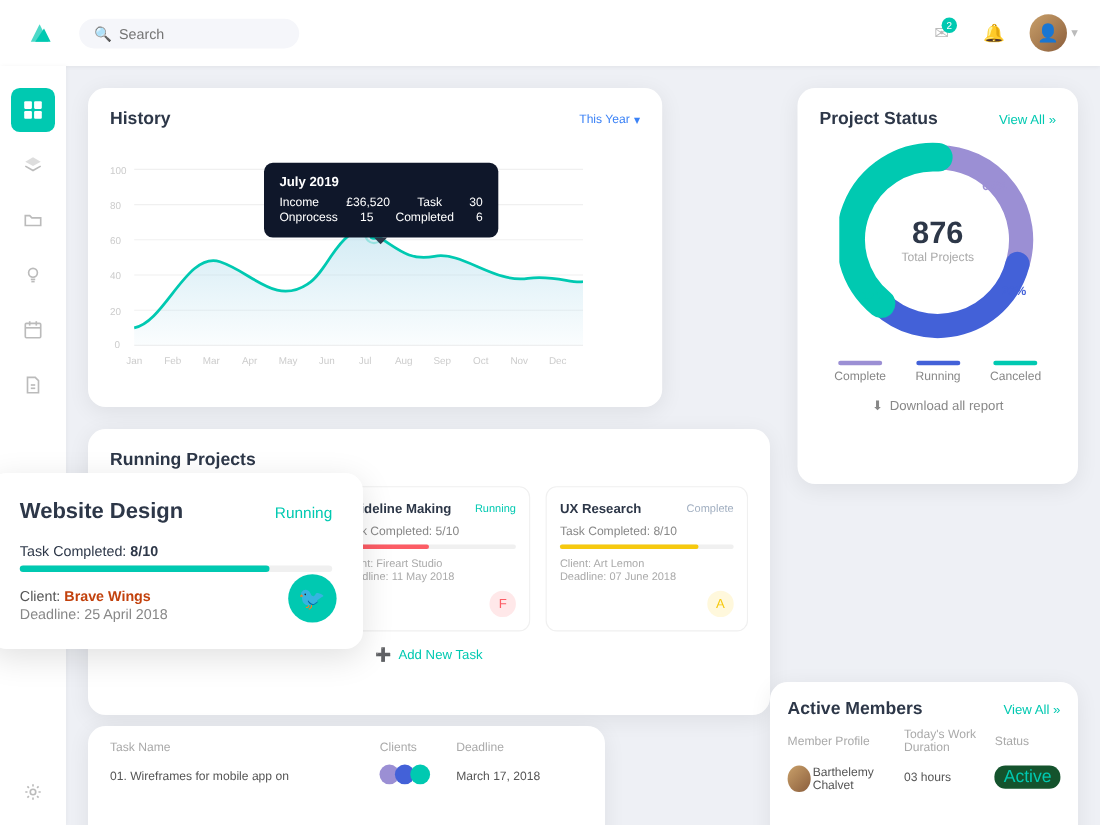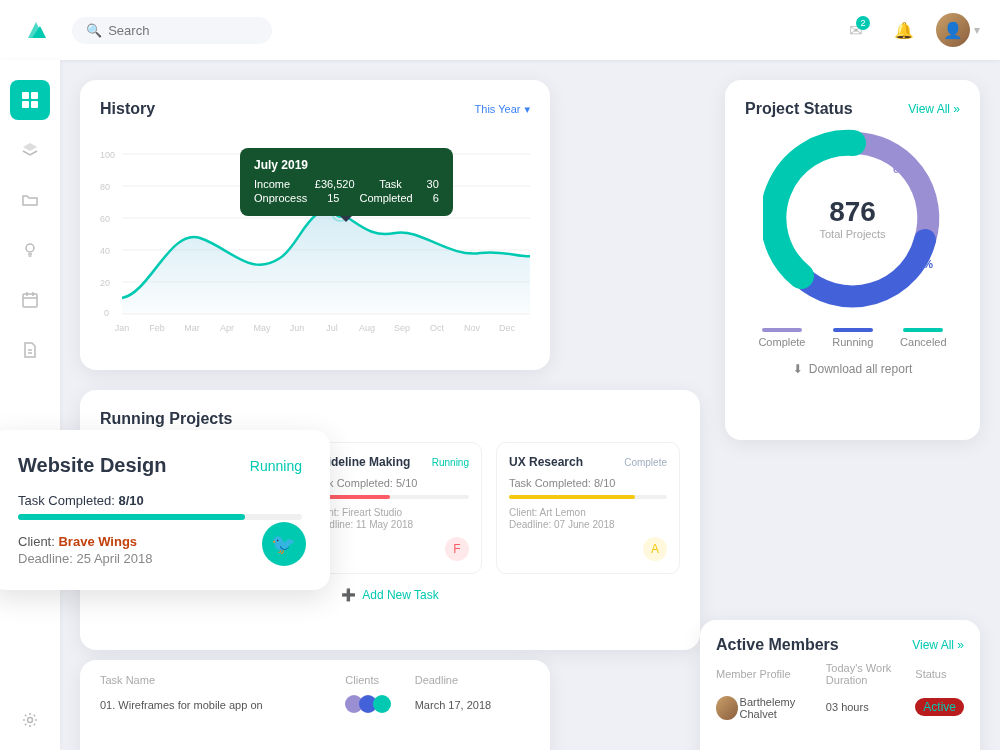--- a/index.html
+++ b/index.html
@@ -135,21 +135,21 @@
     .card {
       background: #fff;
       border-radius: 16px;
       box-shadow: 0 4px 20px rgba(0,0,0,0.07);
     }
 
     
     .history-card {
       position: absolute;
       top: 20px; left: 20px;
-      width: 470px;
+      width: 522px;
       height: 290px;
       padding: 20px;
     }
     .card-header {
       display: flex;
       justify-content: space-between;
       align-items: center;
       margin-bottom: 10px;
     }
     .card-title {
@@ -171,21 +171,21 @@
       width: 100%;
       height: 210px;
       position: relative;
     }
 
     
     .chart-tooltip {
       position: absolute;
       top: 20px;
       left: 140px;
-      background: #14532d;
+      background: #0f172a;
       border-radius: 8px;
       padding: 10px 14px;
       color: #fff;
       font-size: 11px;
       z-index: 5;
       white-space: nowrap;
     }
     .chart-tooltip .tooltip-title {
       font-weight: 700;
       font-size: 12px;
@@ -795,21 +795,21 @@
         </tr>
       </thead>
       <tbody>
         <tr>
           <td style="display:flex;align-items:center;gap:2px;padding-top:6px;">
             <span style="width:24px;height:24px;border-radius:50%;background:linear-gradient(135deg,#c9a06a,#8b5e3c);display:inline-block;"></span>
             <span>Barthelemy Chalvet</span>
           </td>
           <td>03 hours</td>
           <td>
-            <span style="background:#b91c1c;color:#00c9b1;padding:2px 8px;border-radius:10px;font-size:12px;">Active</span>
+            <span style="background:#14532d;color:#00c9b1;padding:2px 8px;border-radius:10px;font-size:16px;">Active</span>
           </td>
         </tr>
       </tbody>
     </table>
   </div>
 
 </main>
 
 <div class="big-project-card">
   <div style="display:flex;justify-content:space-between;align-items:center;margin-bottom:4px;">

